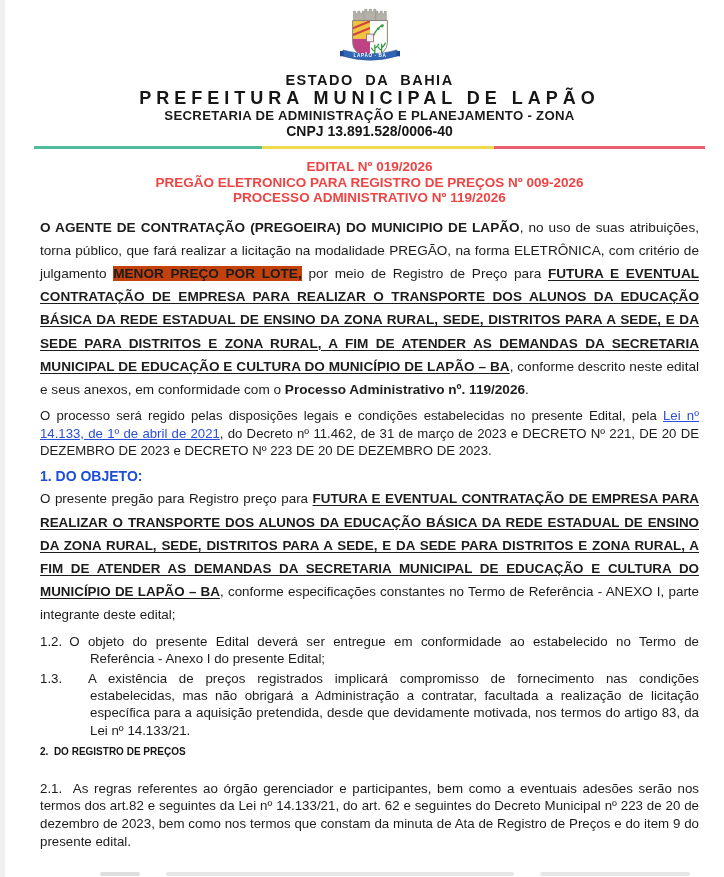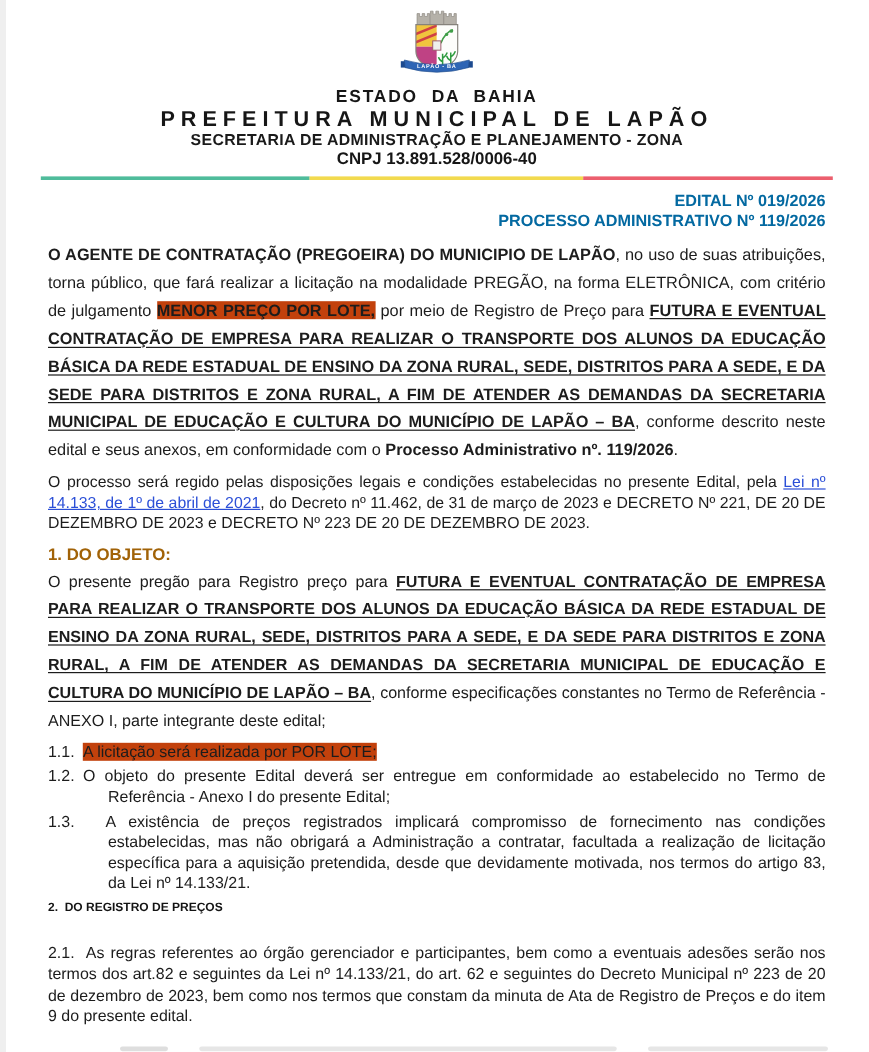--- a/index.html
+++ b/index.html
@@ -7,45 +7,45 @@
   body {
     width:724px; height:877px; overflow:hidden;
     font-family:"Liberation Sans", sans-serif;
     color:#1c1c1c;
   }
   .page {
     position:relative;
     width:724px; height:877px;
     background:#ffffff;
     border-left:5px solid #efefef;
-    padding:6px 36px 0 35px;
+    padding:6px 25px 0 35px;
     overflow:hidden;
   }
   
   .crest-wrap { text-align:center; }
   .hdr { text-align:center; }
   .hdr-state   { font-size:14.5px; font-weight:bold; letter-spacing:1.5px; word-spacing:6px; line-height:17px; margin-top:2px; color:#161616;}
   .hdr-muni    { font-size:18px;   font-weight:bold; letter-spacing:5px;   line-height:19px; color:#161616;}
   .hdr-secr    { font-size:13.2px; font-weight:600;  letter-spacing:0.3px; line-height:15px; color:#1a1a1a;}
   .hdr-cnpj    { font-size:14px;   font-weight:bold; line-height:17px; color:#161616;}
   .divider { display:flex; height:3px; margin:6px -6px 10px -6px; }
   .divider .seg-green  { background:#4fbc9b; flex:0 0 34%; }
   .divider .seg-yellow { background:#f2da4e; flex:0 0 34.5%; }
   .divider .seg-red    { background:#ec5f6e; flex:1; }
   
-  .title-block { text-align:right; font-weight:bold; font-size:13.5px; line-height:15.5px; color:#0369a1; margin-bottom:10px;}
+  .title-block { text-align:center; font-weight:bold; font-size:13.5px; line-height:15.5px; color:#ef4444; margin-bottom:10px;}
   
   .para { text-align:justify; }
   .intro  { font-size:13.6px; line-height:23.2px; margin-bottom:6px; }
   .legal  { font-size:13.2px; line-height:17.4px; margin-bottom:9px; }
   .b  { font-weight:bold; }
   .bu { font-weight:bold; text-decoration:underline; text-decoration-thickness:1.4px; text-underline-offset:2px; }
   .hl { background:#c2410c; }
   .link { color:#2b4fd7; text-decoration:underline; cursor:pointer; }
-  .h1 { font-size:14px; font-weight:bold; line-height:17px; margin-bottom:2px; color:#a16207;}
+  .h1 { font-size:14px; font-weight:bold; line-height:17px; margin-bottom:2px; color:#1d4ed8;}
   .objeto { font-size:13.4px; line-height:23.2px; margin-bottom:6px; }
   .list { font-size:13.3px; line-height:17.2px; }
   .li { padding-left:50px; text-indent:-50px; text-align:justify; margin-bottom:3px; }
   .num { padding-right:7px; }
   .num.wide { display:inline-block; width:48px; padding-right:0; text-indent:0; }
   .h2 { font-size:10px; font-weight:bold; line-height:17px; margin-top:4px; margin-bottom:20px; color:#141414;}
   .p21 { font-size:13.3px; line-height:17.6px; margin-bottom:12px; }
   
   .remnant { position:absolute; left:95px; right:34px; bottom:0; height:5px; display:flex; gap:26px; }
   .remnant i { display:block; height:4px; background:#e6e6e6; border-radius:2px; }
@@ -105,33 +105,33 @@
   </div>
 
   <div class="divider">
       <span class="seg-green"></span>
       <span class="seg-yellow"></span>
       <span class="seg-red"></span>
     </div>
 
   <div class="title-block">
     <div>EDITAL Nº 019/2026</div>
+    <div>PREGÃO ELETRONICO PARA REGISTRO DE PREÇOS Nº 009-2026</div>
     <div>PROCESSO ADMINISTRATIVO Nº 119/2026</div>
   </div>
 
   <p class="para intro"><span class="b">O AGENTE DE CONTRATAÇÃO (PREGOEIRA) DO MUNICIPIO DE LAPÃO</span><span>, no uso de suas atribuições, torna público, que fará realizar a licitação na modalidade PREGÃO, na forma ELETRÔNICA, com critério de julgamento </span><span class="b hl">MENOR PREÇO POR LOTE,</span><span> por meio de Registro de Preço para </span><span class="bu">FUTURA E EVENTUAL CONTRATAÇÃO DE EMPRESA PARA REALIZAR O TRANSPORTE DOS ALUNOS DA EDUCAÇÃO BÁSICA DA REDE ESTADUAL DE ENSINO DA ZONA RURAL, SEDE, DISTRITOS PARA A SEDE, E DA SEDE PARA DISTRITOS E ZONA RURAL, A FIM DE ATENDER AS DEMANDAS DA SECRETARIA MUNICIPAL DE EDUCAÇÃO E CULTURA DO MUNICÍPIO DE LAPÃO – BA</span><span>, conforme descrito neste edital e seus anexos, em conformidade com o </span><span class="b">Processo Administrativo nº. 119/2026</span><span>.</span></p>
 
   <p class="para legal"><span>O processo será regido pelas disposições legais e condições estabelecidas no presente Edital, pela </span><a class="link" href="#">Lei nº 14.133, de 1º de abril de 2021</a><span>, do Decreto nº 11.462, de 31 de março de 2023 e DECRETO Nº 221, DE 20 DE DEZEMBRO DE 2023 e DECRETO Nº 223 DE 20 DE DEZEMBRO DE 2023.</span></p>
 
   <div class="h1">1. DO OBJETO:</div>
 
   <p class="para objeto"><span>O presente pregão para Registro preço para </span><span class="bu">FUTURA E EVENTUAL CONTRATAÇÃO DE EMPRESA PARA REALIZAR O TRANSPORTE DOS ALUNOS DA EDUCAÇÃO BÁSICA DA REDE ESTADUAL DE ENSINO DA ZONA RURAL, SEDE, DISTRITOS PARA A SEDE, E DA SEDE PARA DISTRITOS E ZONA RURAL, A FIM DE ATENDER AS DEMANDAS DA SECRETARIA MUNICIPAL DE EDUCAÇÃO E CULTURA DO MUNICÍPIO DE LAPÃO – BA</span><span>, conforme especificações constantes no Termo de Referência - ANEXO I, parte integrante deste edital;</span></p>
 
   <div class="list">
-    <div class="li"><span class="num">1.1.</span><span class="hl">A licitação será realizada por POR LOTE;</span></div>
     <div class="li"><span class="num">1.2.</span><span>O objeto do presente Edital deverá ser entregue em conformidade ao estabelecido no Termo de Referência - Anexo I do presente Edital;</span></div>
     <div class="li"><span class="num wide">1.3.</span><span>A existência de preços registrados implicará compromisso de fornecimento nas condições estabelecidas, mas não obrigará a Administração a contratar, facultada a realização de licitação específica para a aquisição pretendida, desde que devidamente motivada, nos termos do artigo 83, da Lei nº 14.133/21.</span></div>
   </div>
 
   <div class="h2">2.&nbsp;&nbsp;DO REGISTRO DE PREÇOS</div>
 
   <p class="para p21">2.1.&nbsp; As regras referentes ao órgão gerenciador e participantes, bem como a eventuais adesões serão nos termos dos art.82 e seguintes da Lei nº 14.133/21, do art. 62 e seguintes do Decreto Municipal nº 223 de 20 de dezembro de 2023, bem como nos termos que constam da minuta de Ata de Registro de Preços e do item 9 do presente edital.</p>
 
   <div class="remnant">
       <i class="r1"></i>

